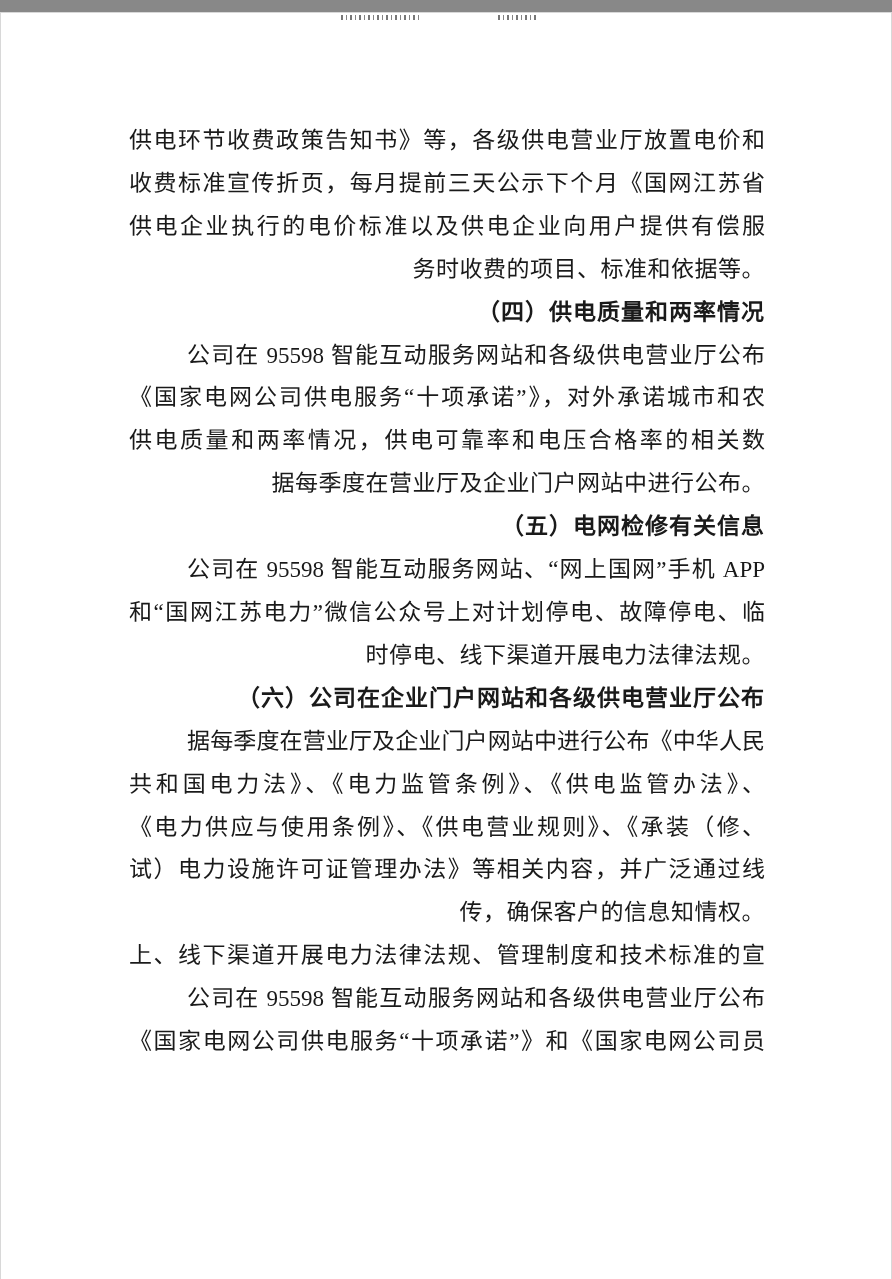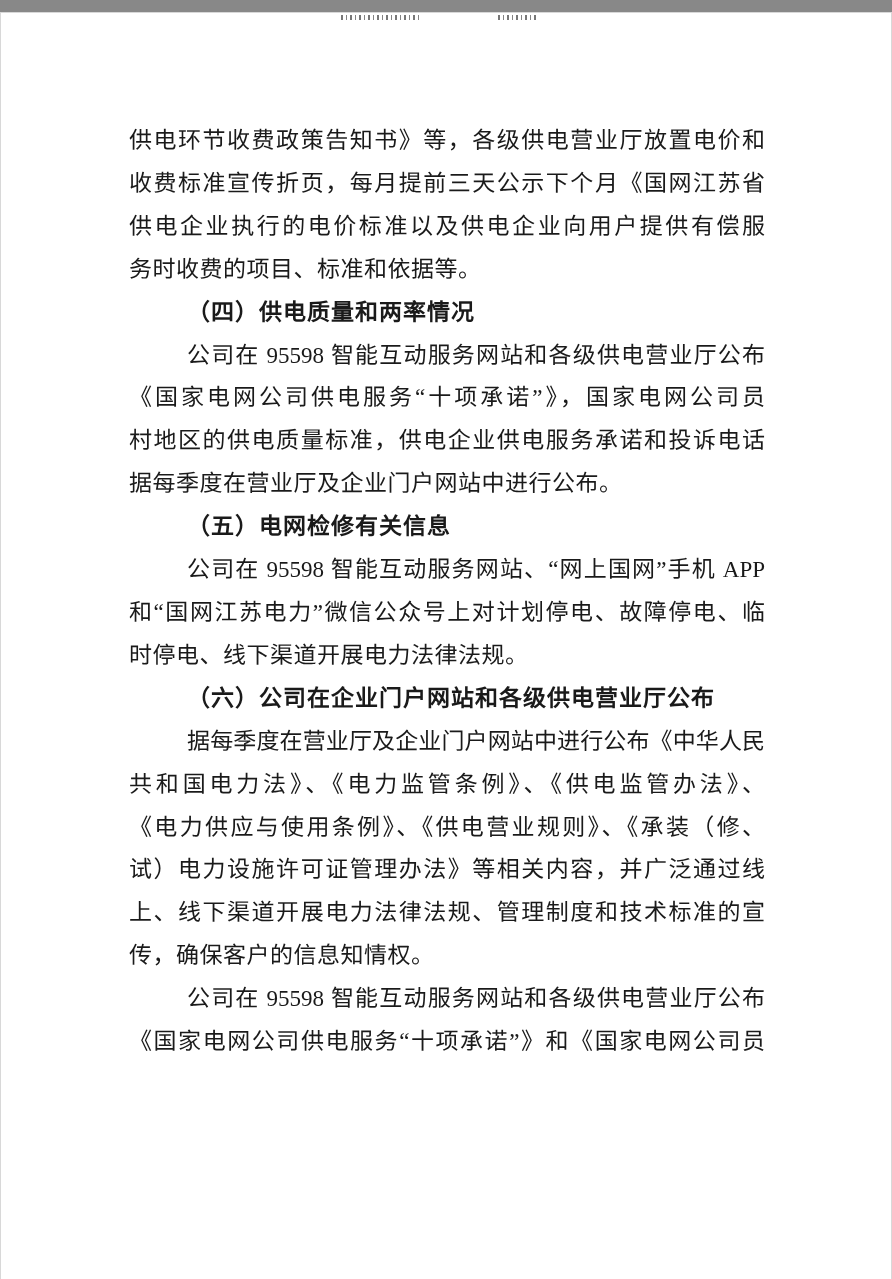--- a/index.html
+++ b/index.html
@@ -40,21 +40,21 @@
     top: 0;
     left: 128px;
     width: 636px;
     padding-top: 107px;
     color: #1a1a1a;
   }
   .line {
     font-size: 23px;
     line-height: 42.9px;
     white-space: normal;
-    text-align: left;
+    text-align: right;
     letter-spacing: 0.5px;
   }
   .line.justify {
     text-align: justify;
     text-align-last: justify;
     letter-spacing: 0;
   }
   .line.indent {
     padding-left: 58px;
     font-family: Liberation Serif, serif;
@@ -72,30 +72,30 @@
       <div class="fragment" title="illegible clipped text" style="left: 340px; width: 80px;"></div>
       <div class="fragment" title="illegible clipped text" style="left: 497px; width: 40px;"></div>
     </div>
   <div class="textblock" id="textblock">
       <div class="line justify">供电环节收费政策告知书》等，各级供电营业厅放置电价和</div>
       <div class="line justify">收费标准宣传折页，每月提前三天公示下个月《国网江苏省</div>
       <div class="line justify">供电企业执行的电价标准以及供电企业向用户提供有偿服</div>
       <div class="line">务时收费的项目、标准和依据等。</div>
       <div class="line heading indent">（四）供电质量和两率情况</div>
       <div class="line indent justify">公司在 95598 智能互动服务网站和各级供电营业厅公布</div>
-      <div class="line justify">《国家电网公司供电服务“十项承诺”》，国家电网公司员</div>
-      <div class="line justify">村地区的供电质量标准，供电企业供电服务承诺和投诉电话</div>
+      <div class="line justify">《国家电网公司供电服务“十项承诺”》，对外承诺城市和农</div>
+      <div class="line justify">供电质量和两率情况，供电可靠率和电压合格率的相关数</div>
       <div class="line">据每季度在营业厅及企业门户网站中进行公布。</div>
       <div class="line heading indent">（五）电网检修有关信息</div>
       <div class="line indent justify">公司在 95598 智能互动服务网站、“网上国网”手机 APP</div>
       <div class="line justify">和“国网江苏电力”微信公众号上对计划停电、故障停电、临</div>
       <div class="line">时停电、线下渠道开展电力法律法规。</div>
       <div class="line heading indent">（六）公司在企业门户网站和各级供电营业厅公布</div>
       <div class="line indent justify">据每季度在营业厅及企业门户网站中进行公布《中华人民</div>
       <div class="line justify">共和国电力法》、《电力监管条例》、《供电监管办法》、</div>
       <div class="line justify">《电力供应与使用条例》、《供电营业规则》、《承装（修、</div>
       <div class="line justify">试）电力设施许可证管理办法》等相关内容，并广泛通过线</div>
+      <div class="line">传，确保客户的信息知情权。</div>
       <div class="line justify">上、线下渠道开展电力法律法规、管理制度和技术标准的宣</div>
-      <div class="line">传，确保客户的信息知情权。</div>
       <div class="line indent justify">公司在 95598 智能互动服务网站和各级供电营业厅公布</div>
       <div class="line justify">《国家电网公司供电服务“十项承诺”》和《国家电网公司员</div>
     </div>
 </div>
 
 </body></html>

